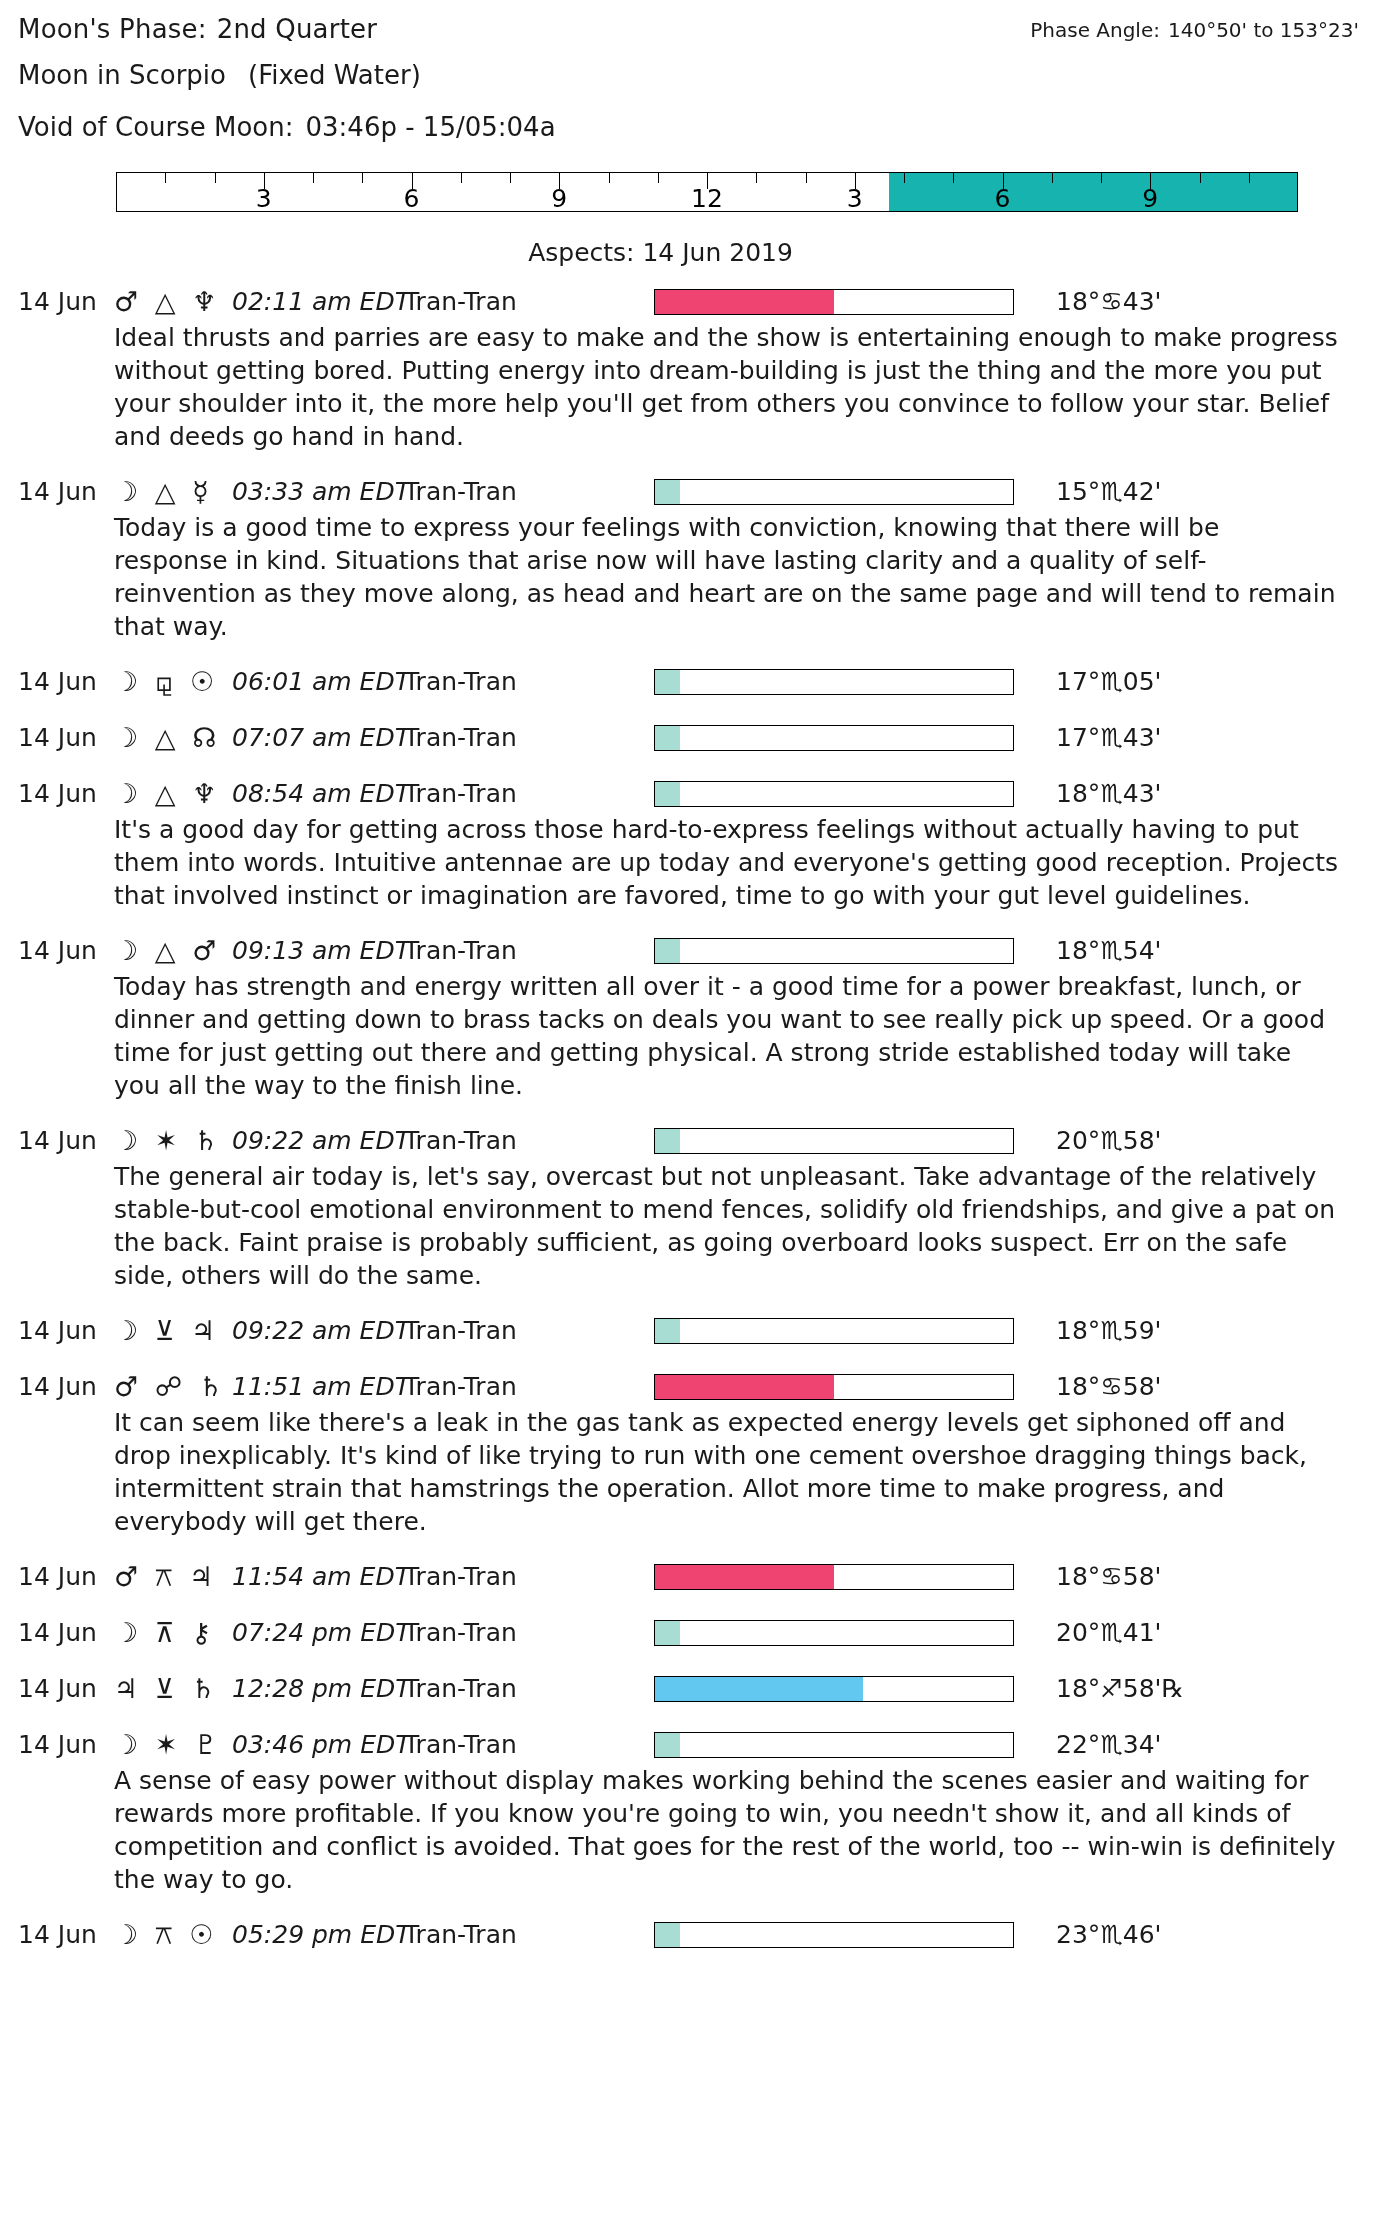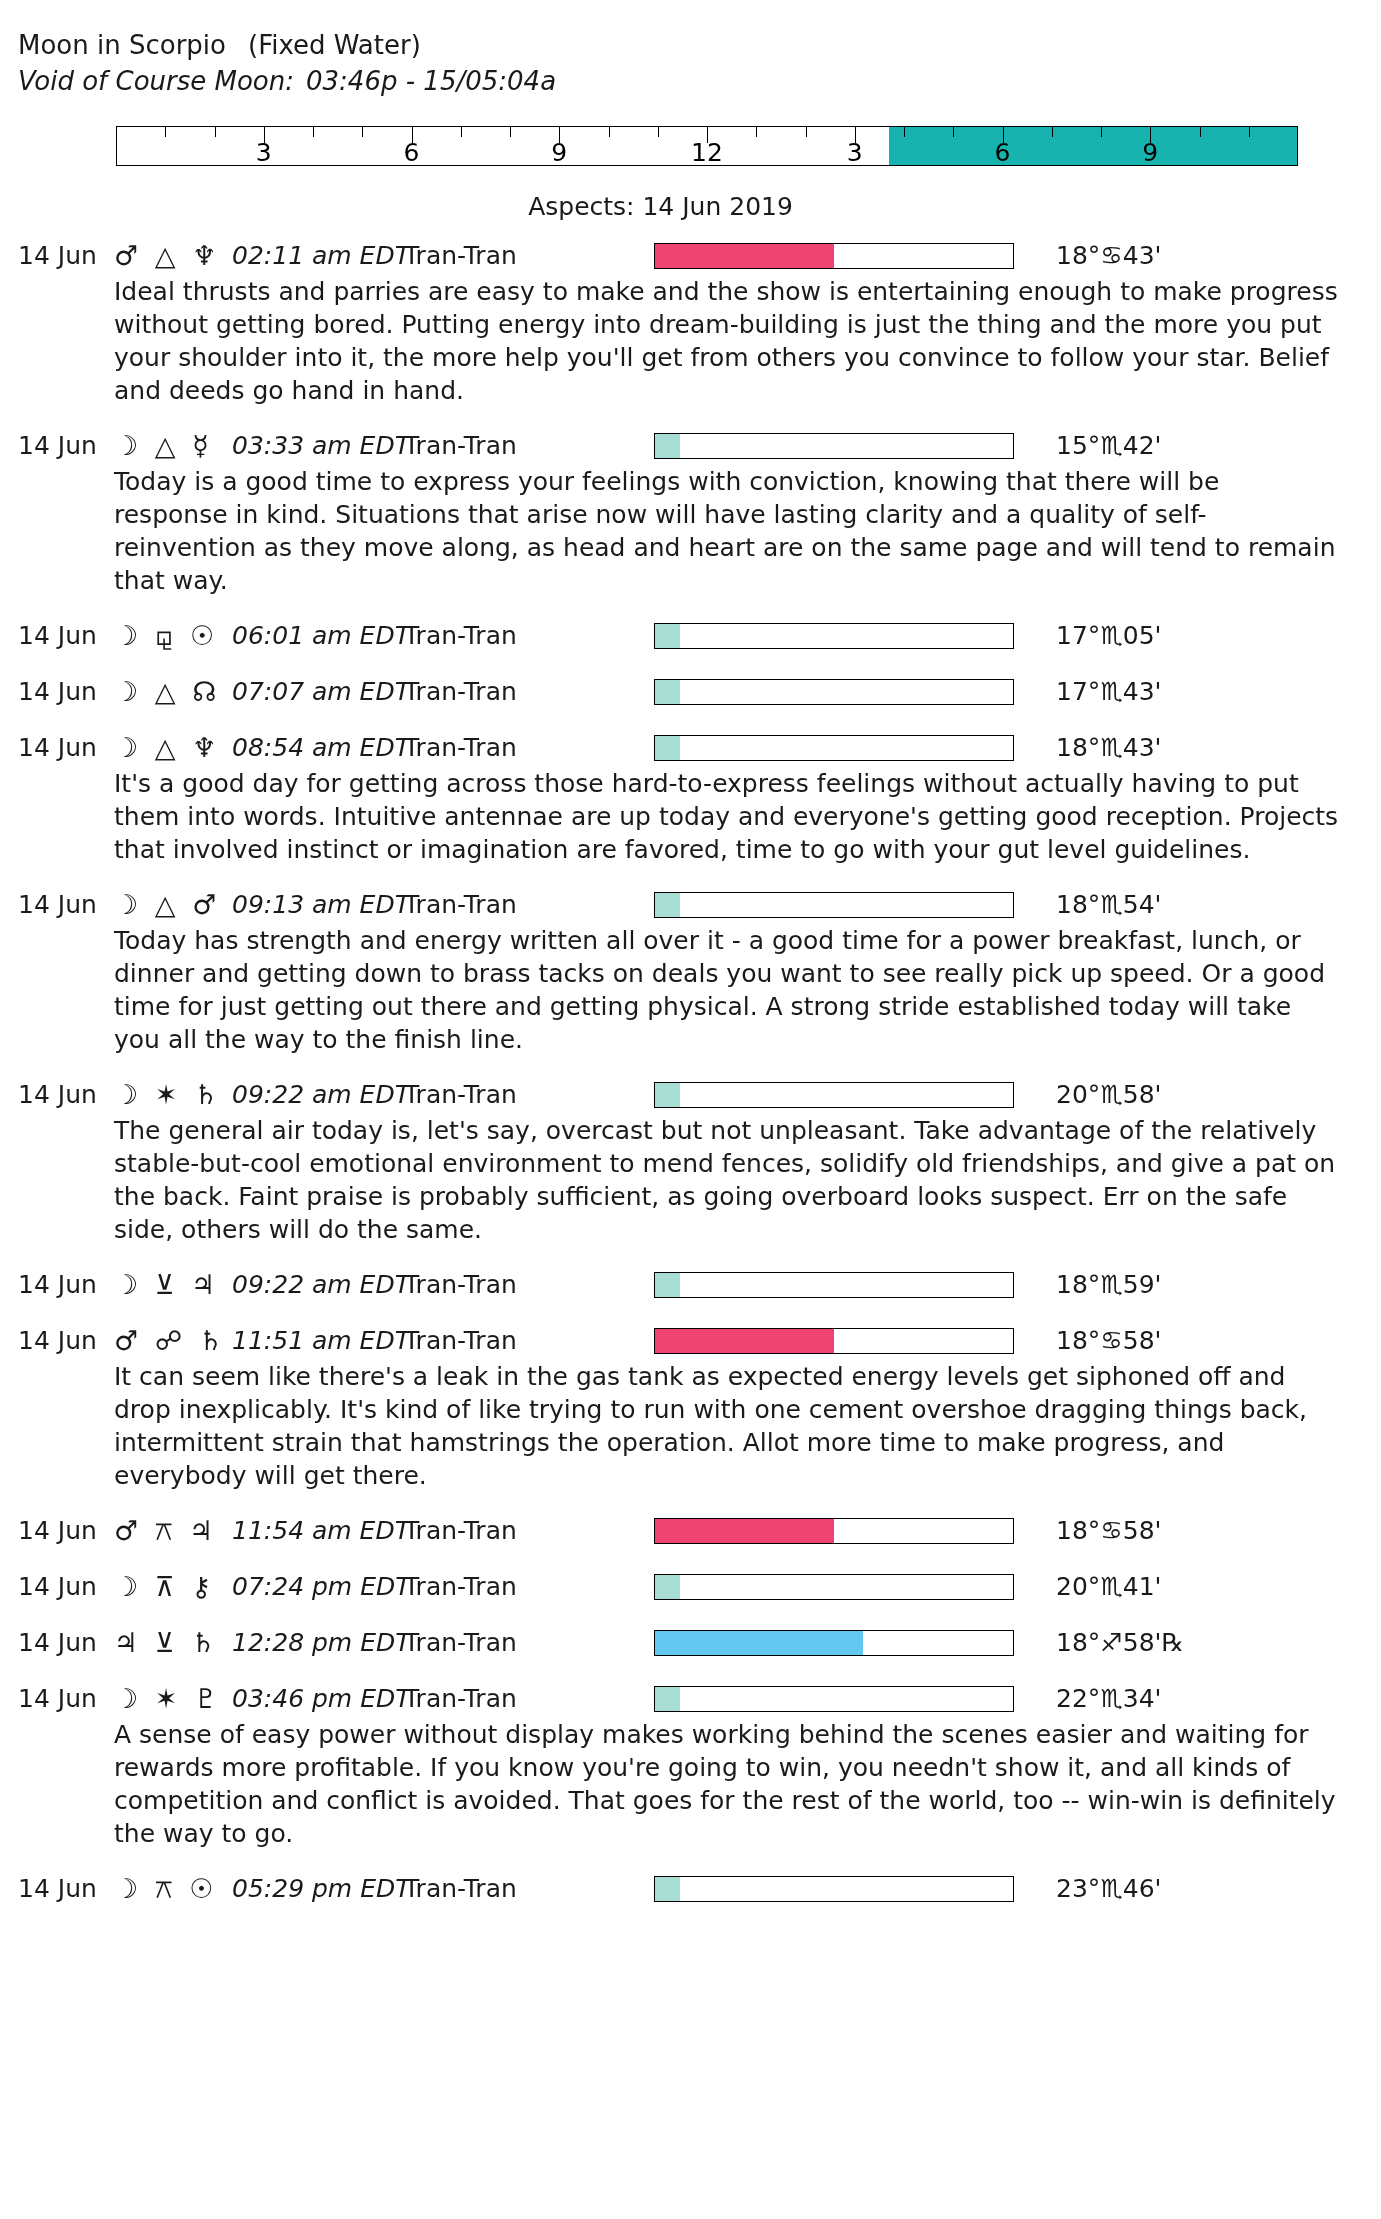--- a/index.html
+++ b/index.html
@@ -41,22 +41,21 @@
   .phase-angle .val { margin-left: 8px; }
 
   .moon-in {
     font-size: 26px;
     margin-top: 16px;
   }
   .moon-in .paren { margin-left: 22px; }
 
   .voc {
     font-size: 26px;
-    margin-top: 6px;
-    font-style: italic;
+    margin-top: 22px;
   }
   .voc .val { margin-left: 12px; }
 
   
   .daybar-wrap {
     margin-top: 12px;
     margin-left: 98px;
     width: 1182px;
     position: relative;
     height: 58px;
@@ -151,20 +150,28 @@
     margin-right: 24px;
     max-width: 1250px;
   }
   .gap { height: 16px; }
 </style>
 </head>
 <body>
 
 <div class="page">
 
+  <div class="header-row">
+    <div class="hdr-left">
+      <span class="lbl">Moon's Phase:</span><span class="val">2nd Quarter</span>
+    </div>
+    <div class="phase-angle">
+      <span class="lbl">Phase Angle:</span><span class="val">140°50' to 153°23'</span>
+    </div>
+  </div>
 
   <div class="moon-in">
     <span>Moon in Scorpio</span><span class="paren">(Fixed Water)</span>
   </div>
 
   <div class="voc">
     <span class="lbl">Void of Course Moon:</span><span class="val">03:46p - 15/05:04a</span>
   </div>
 
   <div class="daybar-wrap">

